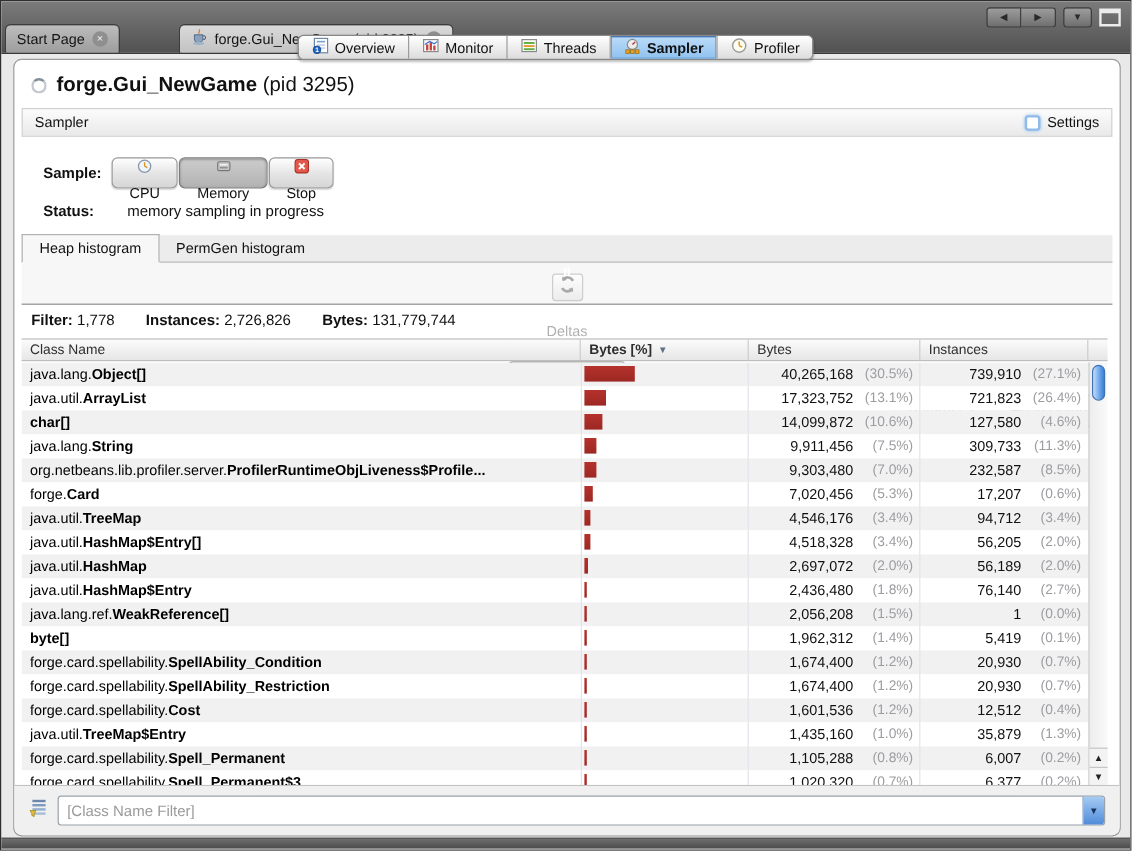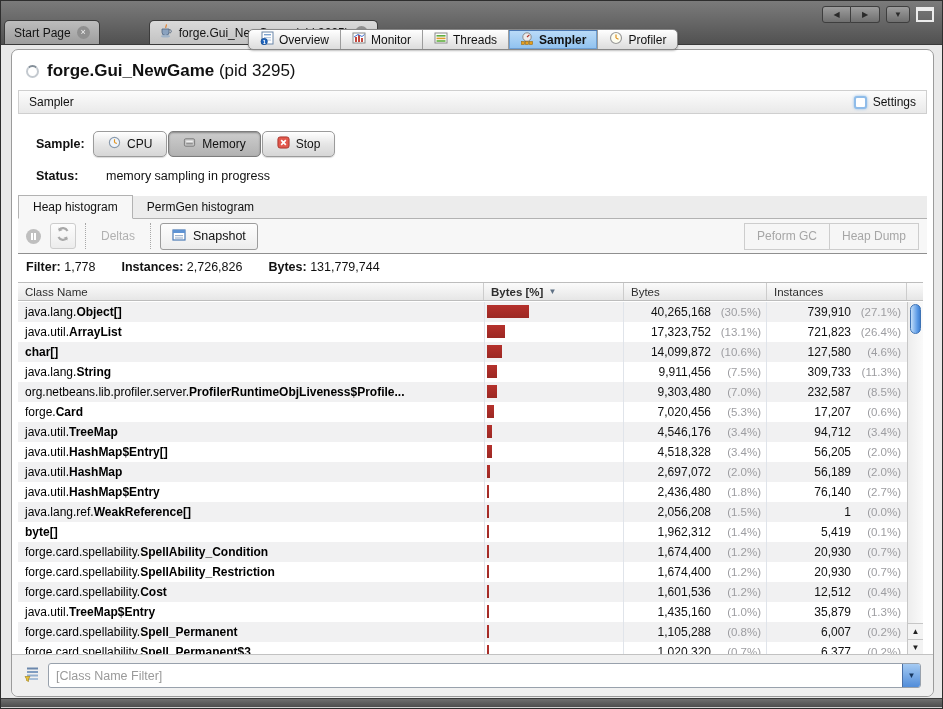--- a/index.html
+++ b/index.html
@@ -50,37 +50,37 @@
     background:linear-gradient(#fcfcfc,#e9e9e9); border:1px solid #cfcfcf;
     display:flex; align-items:center; padding:0 10px; font-size:12px; color:#111; }
   .section-right { margin-left:auto; display:flex; align-items:center; gap:6px; }
   .checkbox { width:13px; height:13px; background:#fff; border:2px solid #8fbce9;
     border-radius:3px; box-shadow:0 0 3px #8fbce9; }
 
   .sample-row { position:absolute; left:24px; top:81px; display:flex; align-items:center; gap:1px; }
   .sample-label, .status-label { font-size:12.5px; font-weight:bold; color:#111; width:56px; }
   .mac-btn { height:26px; display:inline-flex; align-items:center; gap:6px; padding:0 14px;
     border:1px solid #9b9b9b; border-radius:5px; font-size:12px; color:#111;
-    background:linear-gradient(#ffffff,#e6e6e6 50%,#d6d6d6); box-shadow:0 1px 1px rgba(0,0,0,.15); }
+    background:linear-gradient(#ffffff,#e6e6e6 50%,#d6d6d6); box-shadow:0 1px 1px rgba(0,0,0,.15);flex-direction:column; }
   .mac-btn.pressed { background:linear-gradient(#cdcdcd,#b2b2b2);
     border-color:#7d7d7d; box-shadow:inset 0 1px 2px rgba(0,0,0,.35); }
 
   .status-row { position:absolute; left:24px; top:119px; display:flex; gap:14px; font-size:12.5px; color:#111; }
 
   
   .histo-tabs { position:absolute; left:6px; right:6px; top:146px; height:23px;
     background:#ececec; border-bottom:1px solid #b2b2b2; display:flex; align-items:flex-end; }
   .histo-tab { font-size:12px; color:#111; padding:4px 14px 4px 14px; }
   .histo-tab.selected { background:#f7f7f7; border:1px solid #b2b2b2; border-bottom:1px solid #f7f7f7;
     margin-bottom:-1px; }
 
   
   .htoolbar { position:absolute; left:6px; right:6px; top:169px; height:35px;
     background:#f7f7f7; border-bottom:1px solid #8f8f8f;
-    display:flex; align-items:center; padding:0 8px; gap:9px; }
+    display:flex; align-items:center; padding:0 8px; gap:9px;flex-direction:column; }
   .pause-circle { width:15px; height:15px; border-radius:50%; background:#bfbfbf; position:relative; }
   .pause-circle::before, .pause-circle::after { content:""; position:absolute; top:4px; width:2px; height:7px; background:#fff; }
   .pause-circle::before{ left:5px; } .pause-circle::after{ left:8px; }
   .tool-btn { width:26px; height:26px; border:1px solid #cdcdcd; border-radius:3px;
     background:linear-gradient(#fdfdfd,#ececec); display:flex; align-items:center; justify-content:center; }
   .dot-sep { width:1px; height:26px; border-left:1px dotted #a8a8a8; }
   .deltas { font-size:12px; color:#b1b1b1; padding:0 6px; }
   .snapshot-btn { height:27px; display:inline-flex; align-items:center; gap:7px; padding:0 11px;
     border:1px solid #9c9c9c; border-radius:3px; background:linear-gradient(#fdfdfd,#ededed);
     font-size:12.5px; color:#111; }

